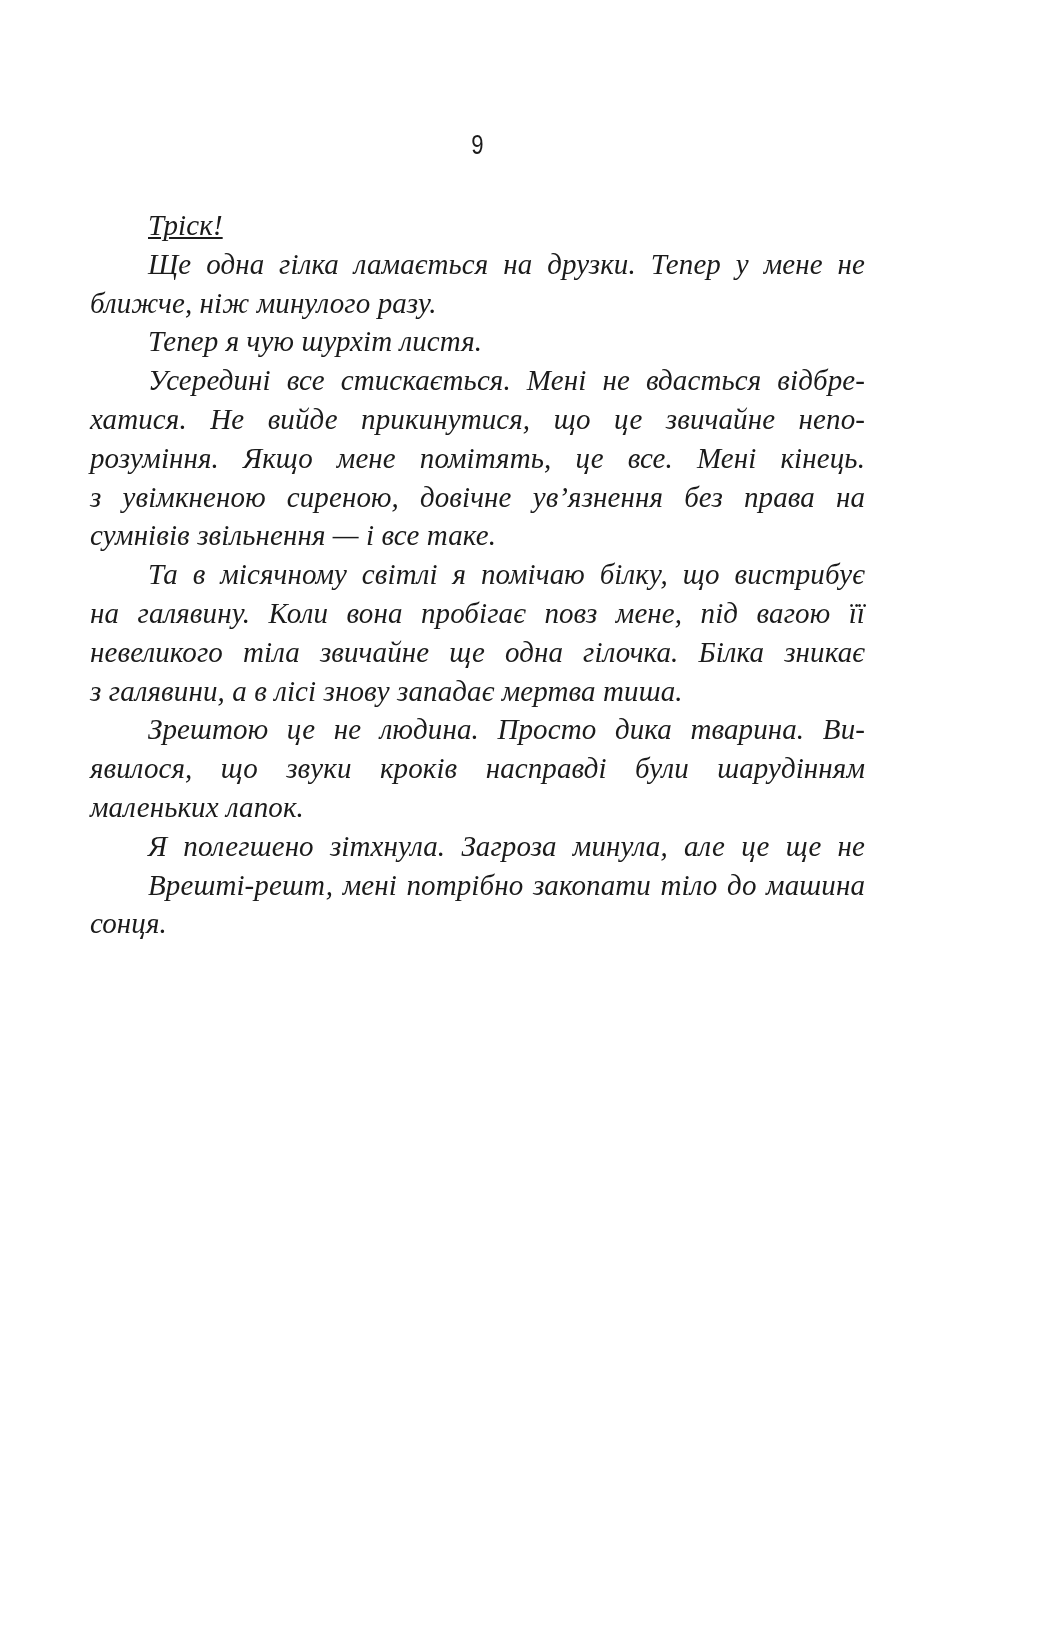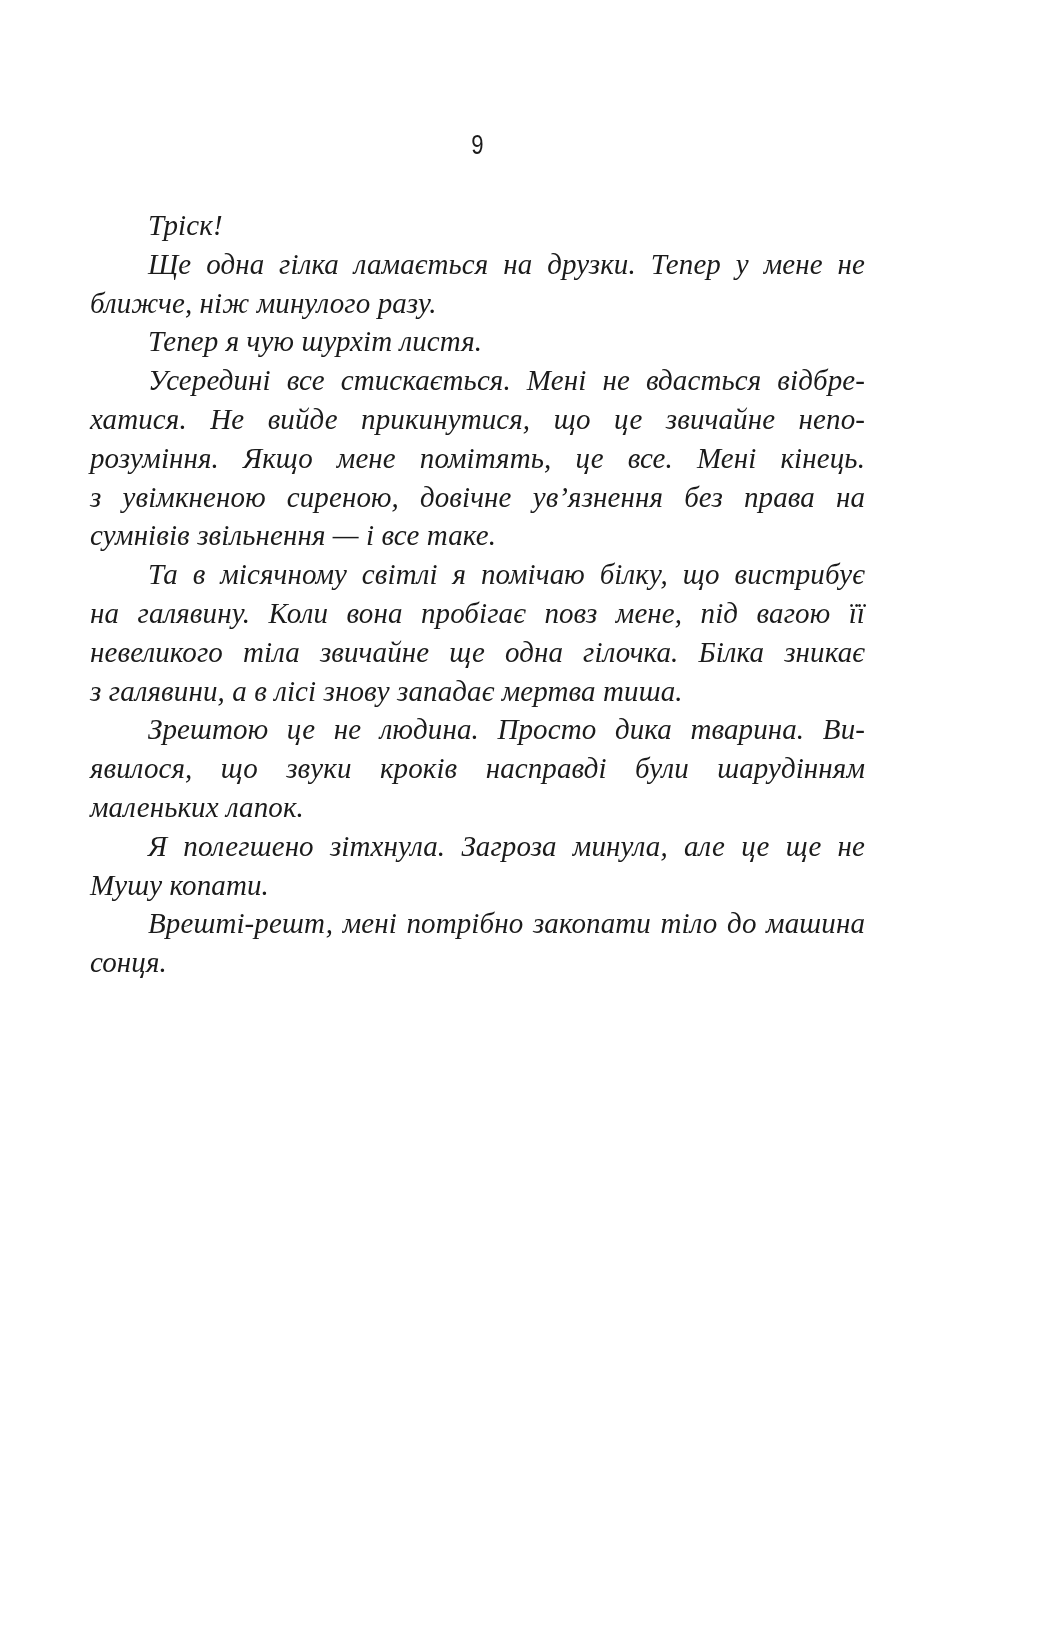--- a/index.html
+++ b/index.html
@@ -34,21 +34,21 @@
   .content {
     position: absolute;
     top: 206px;
     left: 90px;
     width: 775px;
     font-size: 29px;
     line-height: 38.8px;
     letter-spacing: 0.1px;
   }
   .para { margin: 0; padding: 0; font-style: italic; }
-  .para.italic { font-style: italic; }
+  .para.italic { font-style: italic; text-decoration: underline; }
   .line {
     text-align: justify;
     text-align-last: justify;
   }
   .line.last {
     text-align: left;
     text-align-last: left;
   }
   .line.first {
     text-indent: 58px;
@@ -83,20 +83,19 @@
         <div class="line">невеликого тіла звичайне ще одна гілочка. Білка зникає</div>
         <div class="line last">з галявини, а в лісі знову западає мертва тиша.</div>
       </div>
       <div class="para">
         <div class="line first">Зрештою це не людина. Просто дика тварина. Ви-</div>
         <div class="line">явилося, що звуки кроків насправді були шарудінням</div>
         <div class="line last">маленьких лапок.</div>
       </div>
       <div class="para">
         <div class="line first">Я полегшено зітхнула. Загроза минула, але це ще не</div>
-        <div class="line last">Мушу копати.</div>
       </div>
       <div class="para">
         <div class="line first">Врешті-решт, мені потрібно закопати тіло до машина</div>
         <div class="line last">сонця.</div>
       </div>
     </div>
 </div>
 
 </body></html>

